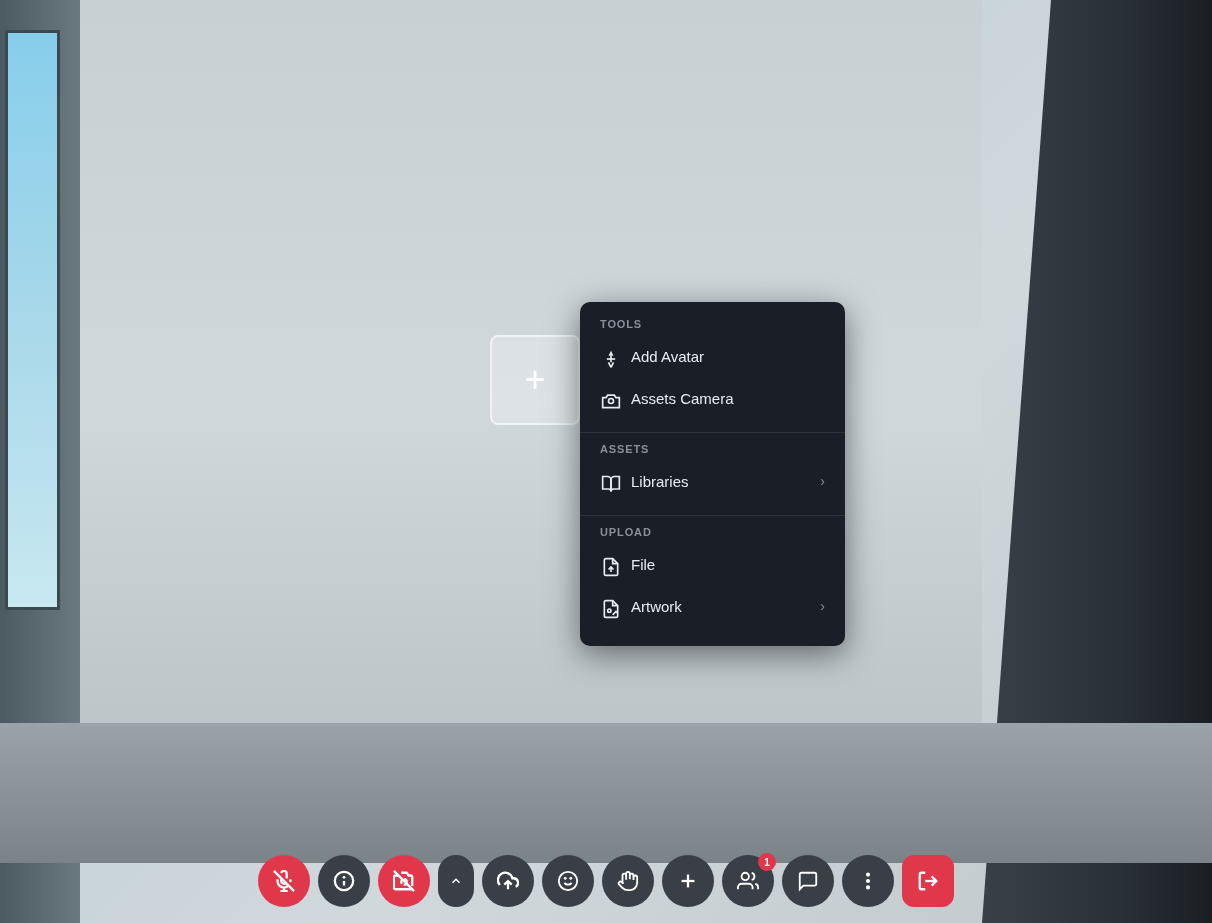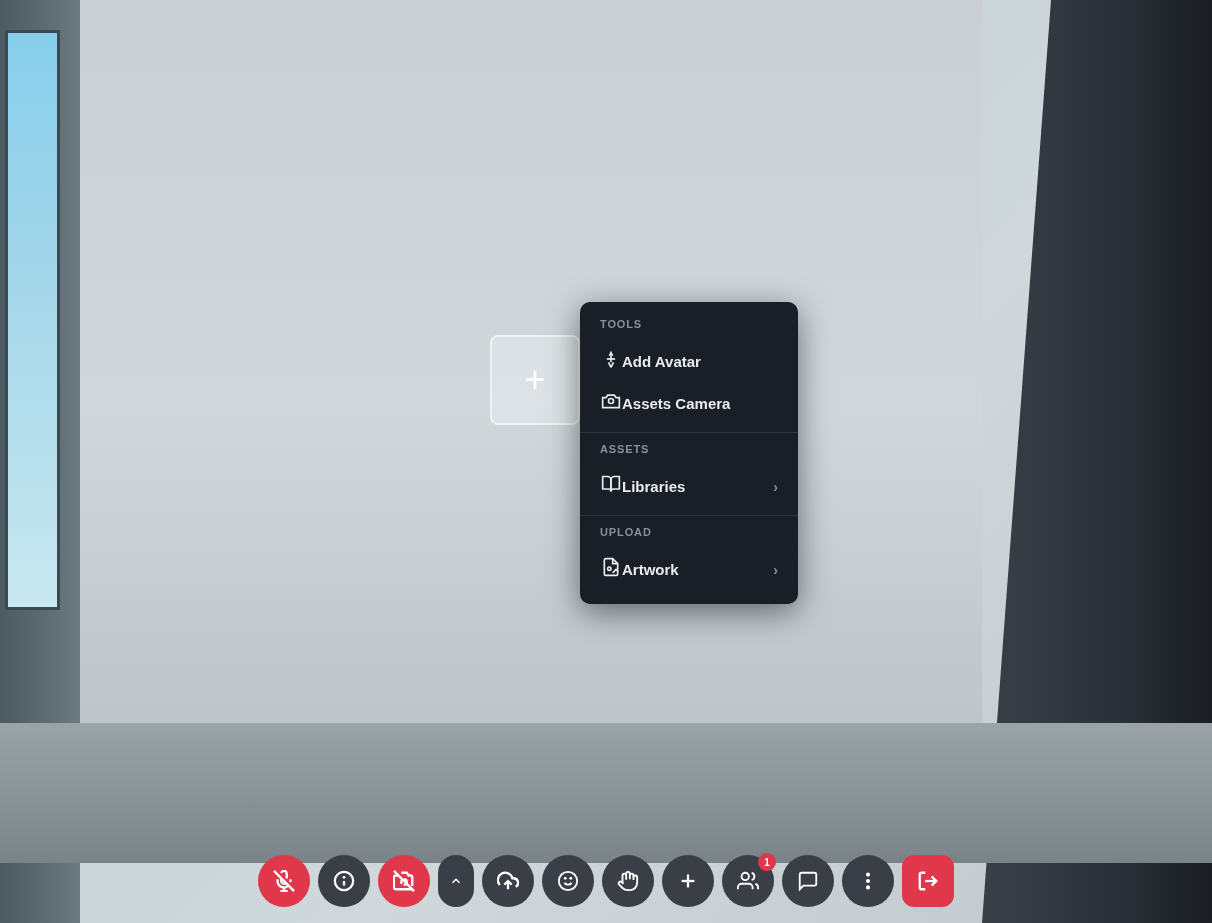--- a/index.html
+++ b/index.html
@@ -84,21 +84,21 @@
       font-size: 36px;
       font-weight: 300;
       line-height: 1;
     }
 
     
     .context-menu {
       position: absolute;
       left: 580px;
       top: 302px;
-      width: 218px;
+      width: 265px;
       background: #1a1e26;
       border-radius: 10px;
       padding: 16px 0 16px 0;
       box-shadow: 0 8px 32px rgba(0,0,0,0.5);
       z-index: 100;
     }
 
     .menu-section-label {
       color: #8a909a;
       font-size: 11px;
@@ -109,27 +109,27 @@
     }
 
     .menu-divider {
       border: none;
       border-top: 1px solid #2e3340;
       margin: 10px 0;
     }
 
     .menu-item {
       display: flex;
-      align-items: flex-end;
-      gap: 0;
+      align-items: flex-start;
+      gap: 9px;
       padding: 10px 20px;
       cursor: pointer;
       color: #e8ecf0;
       font-size: 15px;
-      font-weight: 700;
+      font-weight: 400;
       transition: background 0.15s;
     }
     .menu-item-icon {
       width: 22px;
       height: 22px;
       display: flex;
       align-items: center;
       justify-content: center;
       flex-shrink: 0;
       color: #e8ecf0;
@@ -254,20 +254,31 @@
       </svg>
     </div>
     <span class="menu-item-label">Libraries</span>
     <span class="menu-item-chevron">›</span>
   </div>
 
   <hr class="menu-divider">
 
   <div class="menu-section-label">Upload</div>
 
+  <div class="menu-item">
+    <div class="menu-item-icon">
+      <svg class="icon-svg" viewBox="0 0 24 24" fill="none" stroke="currentColor" stroke-width="2">
+        <path d="M14 2H6a2 2 0 0 0-2 2v16a2 2 0 0 0 2 2h12a2 2 0 0 0 2-2V8z"></path>
+        <polyline points="14 2 14 8 20 8"></polyline>
+        <line x1="12" y1="12" x2="12" y2="18"></line>
+        <polyline points="9 15 12 12 15 15"></polyline>
+      </svg>
+    </div>
+    <span class="menu-item-label">File</span>
+  </div>
 
   <div class="menu-item">
     <div class="menu-item-icon">
       <svg class="icon-svg" viewBox="0 0 24 24" fill="none" stroke="currentColor" stroke-width="2">
         <path d="M14 2H6a2 2 0 0 0-2 2v16a2 2 0 0 0 2 2h12a2 2 0 0 0 2-2V8z"></path>
         <polyline points="14 2 14 8 20 8"></polyline>
         <circle cx="10" cy="14" r="2"></circle>
         <path d="M20 17l-2-2-4 4"></path>
       </svg>
     </div>

